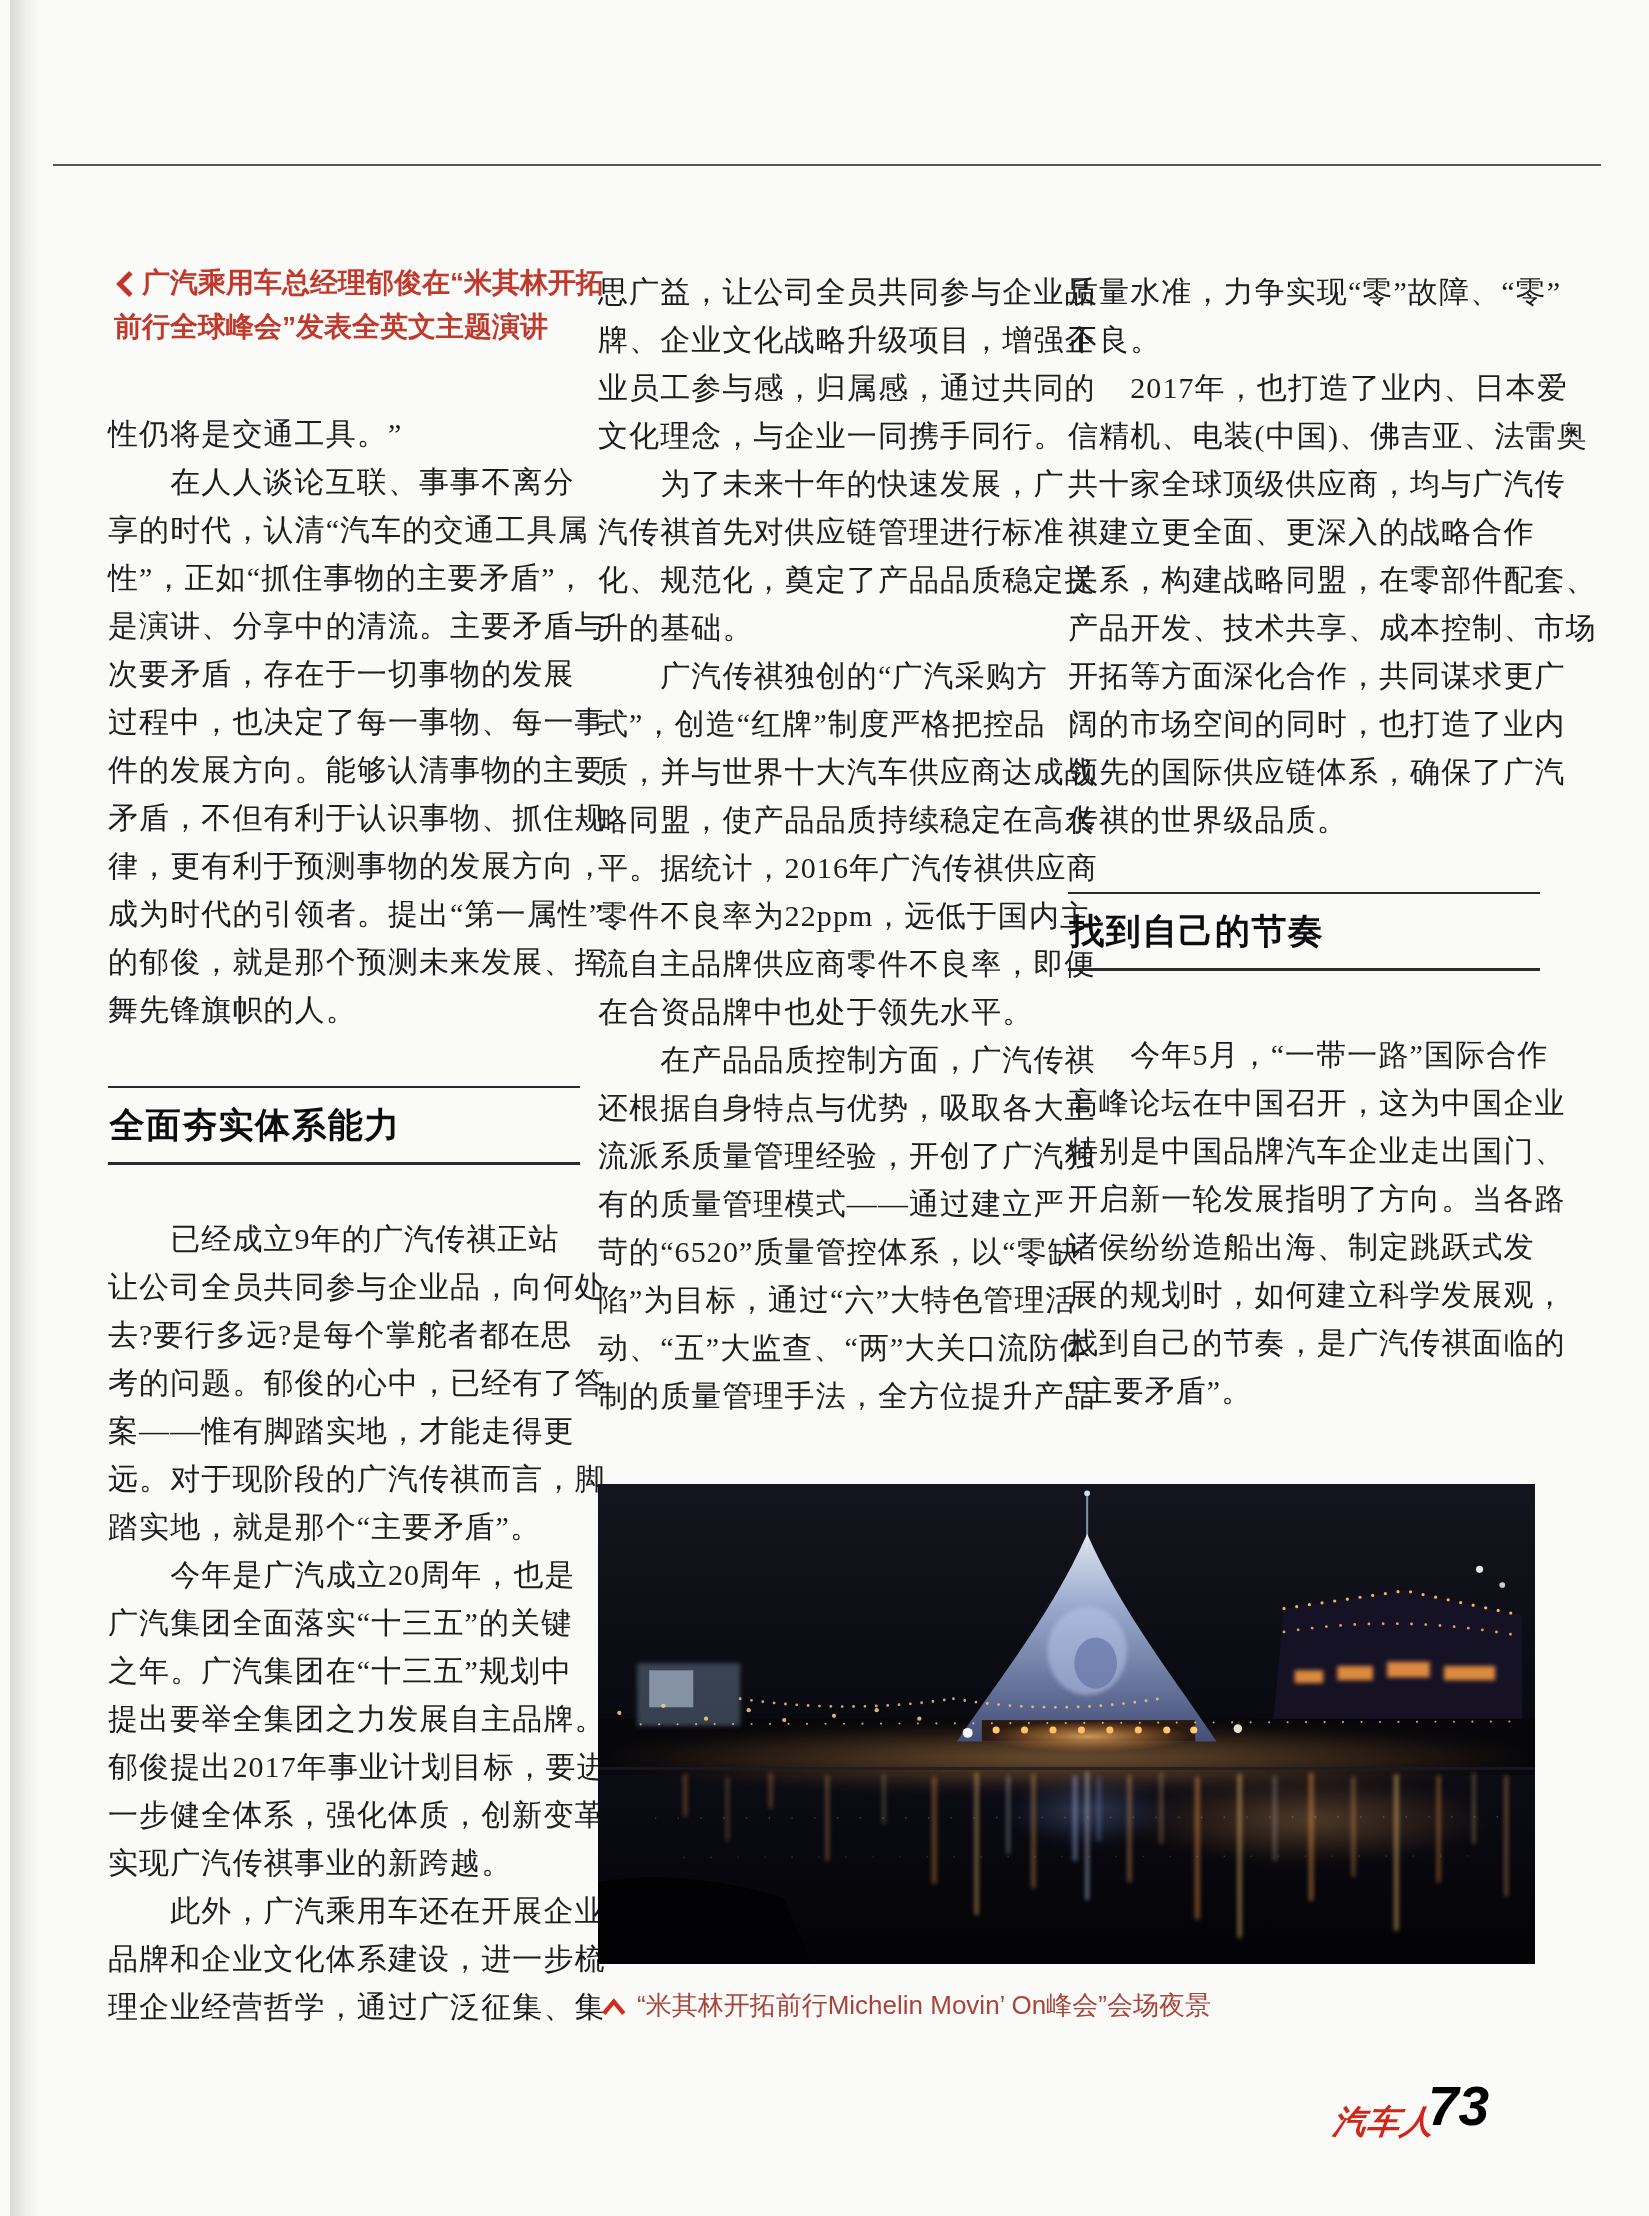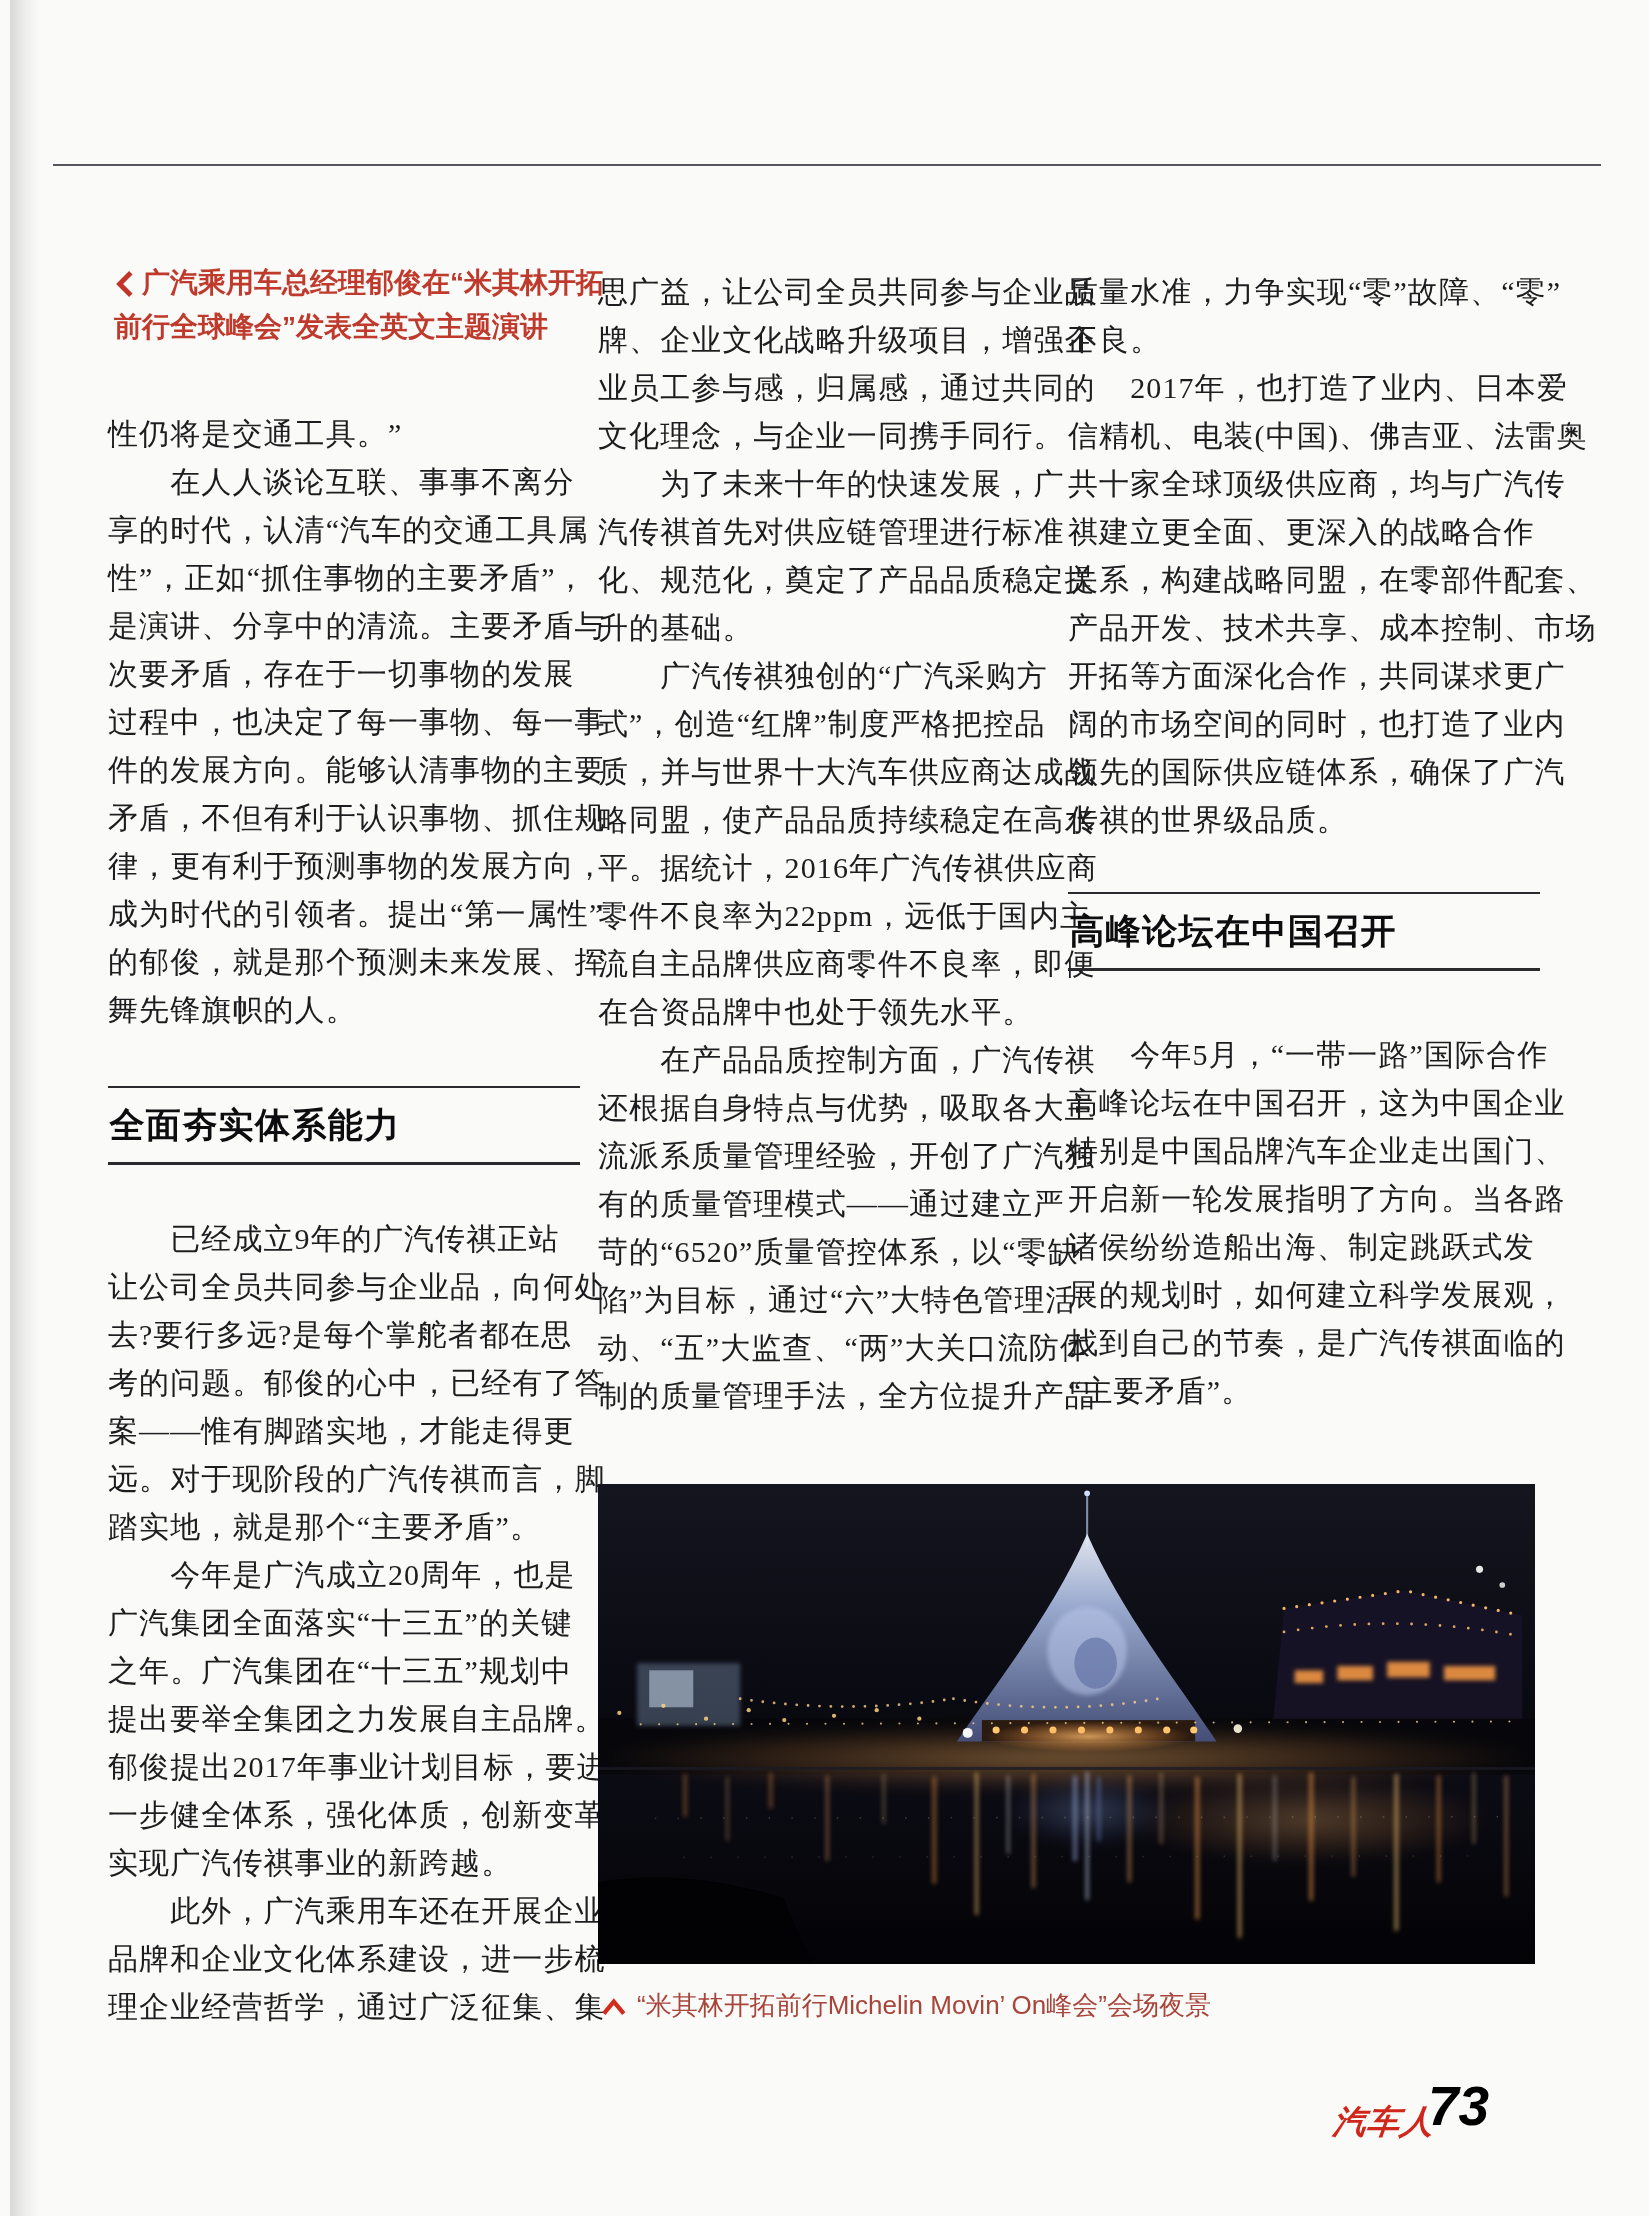--- a/index.html
+++ b/index.html
@@ -182,21 +182,21 @@
     <div class="tl">祺建立更全面、更深入的战略合作</div>
     <div class="tl">关系，构建战略同盟，在零部件配套、</div>
     <div class="tl">产品开发、技术共享、成本控制、市场</div>
     <div class="tl">开拓等方面深化合作，共同谋求更广</div>
     <div class="tl">阔的市场空间的同时，也打造了业内</div>
     <div class="tl">领先的国际供应链体系，确保了广汽</div>
     <div class="tl">传祺的世界级品质。</div>
   </div>
 
 <div id="col3-heading" class="heading-block">
-  <div class="ht">高峰论坛在中国召开</div>
+  <div class="ht">找到自己的节奏</div>
 </div>
 
 <div id="col3-bottom" class="col">
     <div class="tl">　　今年5月，“一带一路”国际合作</div>
     <div class="tl">高峰论坛在中国召开，这为中国企业</div>
     <div class="tl">特别是中国品牌汽车企业走出国门、</div>
     <div class="tl">开启新一轮发展指明了方向。当各路</div>
     <div class="tl">诸侯纷纷造船出海、制定跳跃式发</div>
     <div class="tl">展的规划时，如何建立科学发展观，</div>
     <div class="tl">找到自己的节奏，是广汽传祺面临的</div>

